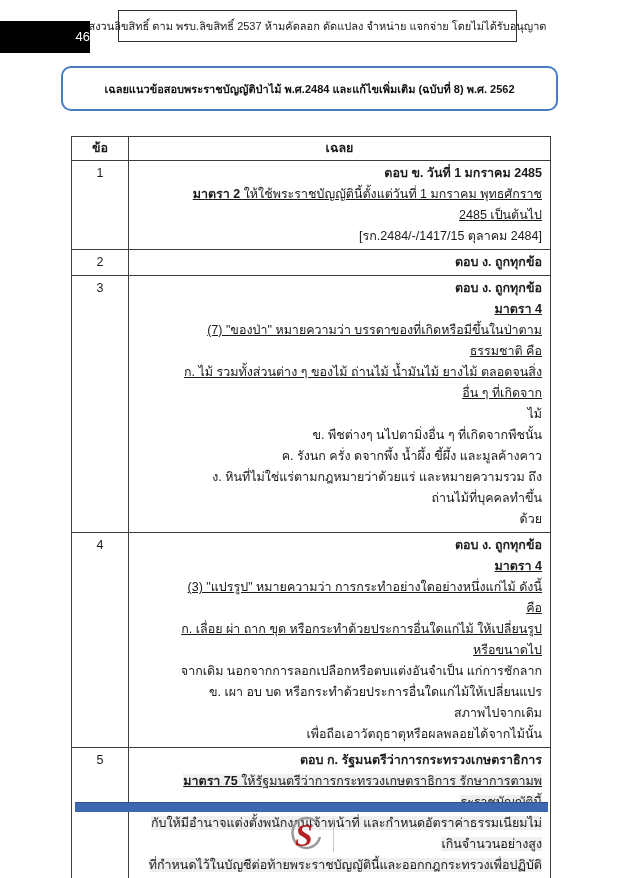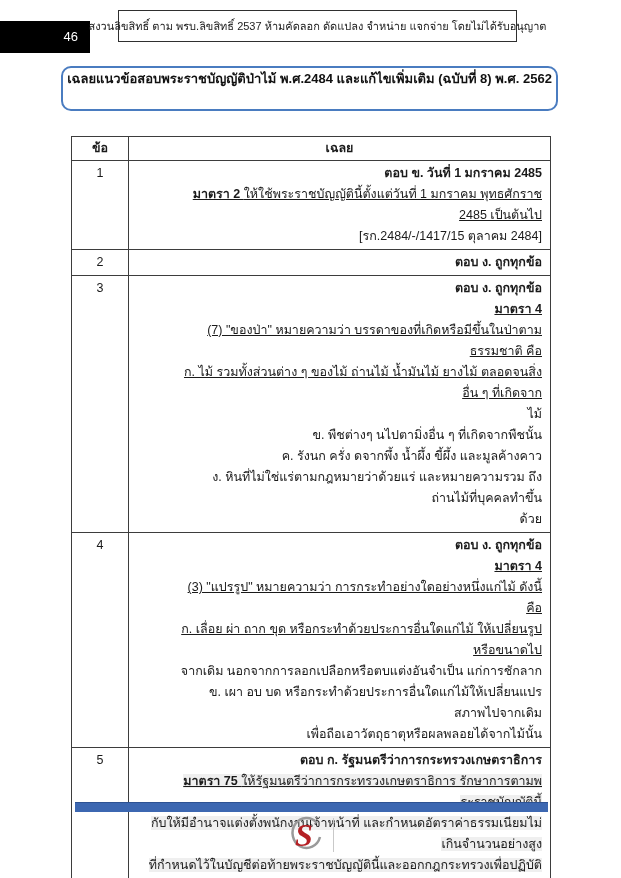--- a/index.html
+++ b/index.html
@@ -9,35 +9,35 @@
     position:relative;
     font-family:"Liberation Sans","DejaVu Sans",sans-serif;
     color:#1a1a1a;
     overflow:hidden;
   }
   
   .page-no-bar{
     position:absolute;left:0;top:21px;width:90px;height:32px;
     background:#000;color:#fff;
     font-size:13px;line-height:32px;text-align:right;
-    padding-right:12px;box-sizing:border-box;
+    box-sizing:border-box;
   }
   
   .copyright-box{
     position:absolute;left:118px;top:10px;width:399px;height:32px;
     border:1px solid #2f2f2f;box-sizing:border-box;
     display:flex;align-items:center;justify-content:center;
     font-size:11px;color:#222;white-space:nowrap;
   }
   
   .title-box{
     position:absolute;left:61px;top:66px;width:497px;height:45px;
     border:2px solid #4a7cc0;border-radius:10px;box-sizing:border-box;
-    display:flex;align-items:flex-start;justify-content:center;
-    font-size:13px;font-weight:bold;color:#111;
+    display:flex;align-items:center;justify-content:center;
+    font-size:11px;font-weight:bold;color:#111;
     background:#fff;
   }
   
   table.ans{
     position:absolute;left:71px;top:136px;width:480px;
     border-collapse:collapse;table-layout:fixed;
     font-size:12.5px;
   }
   table.ans th, table.ans td{
     border:1px solid #3d3d3d;

